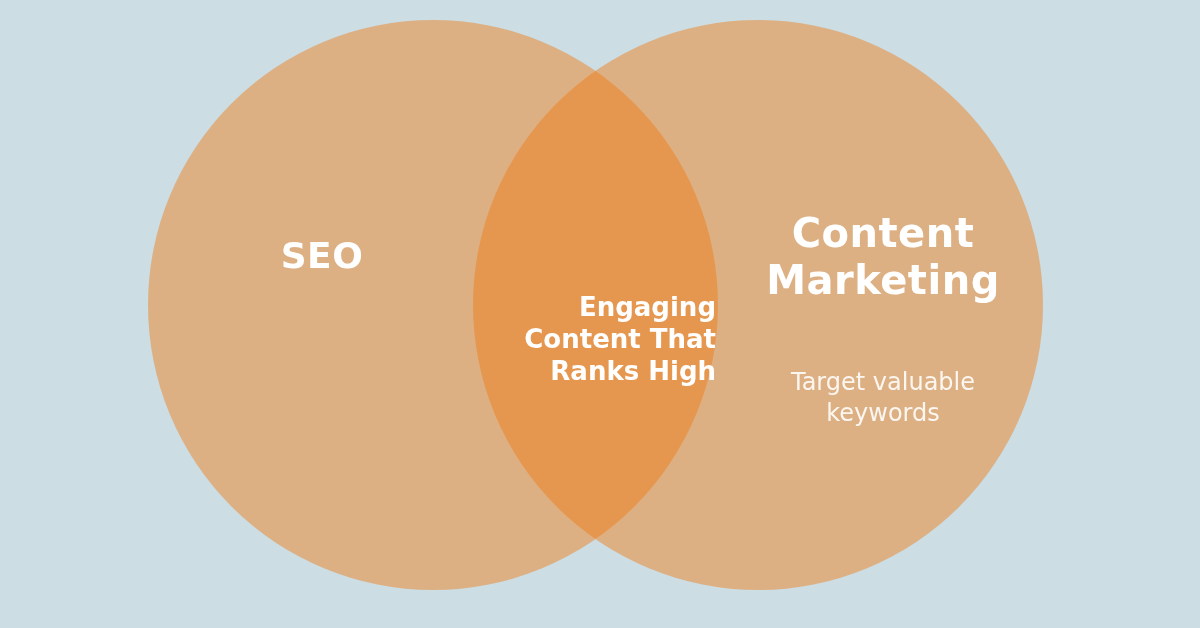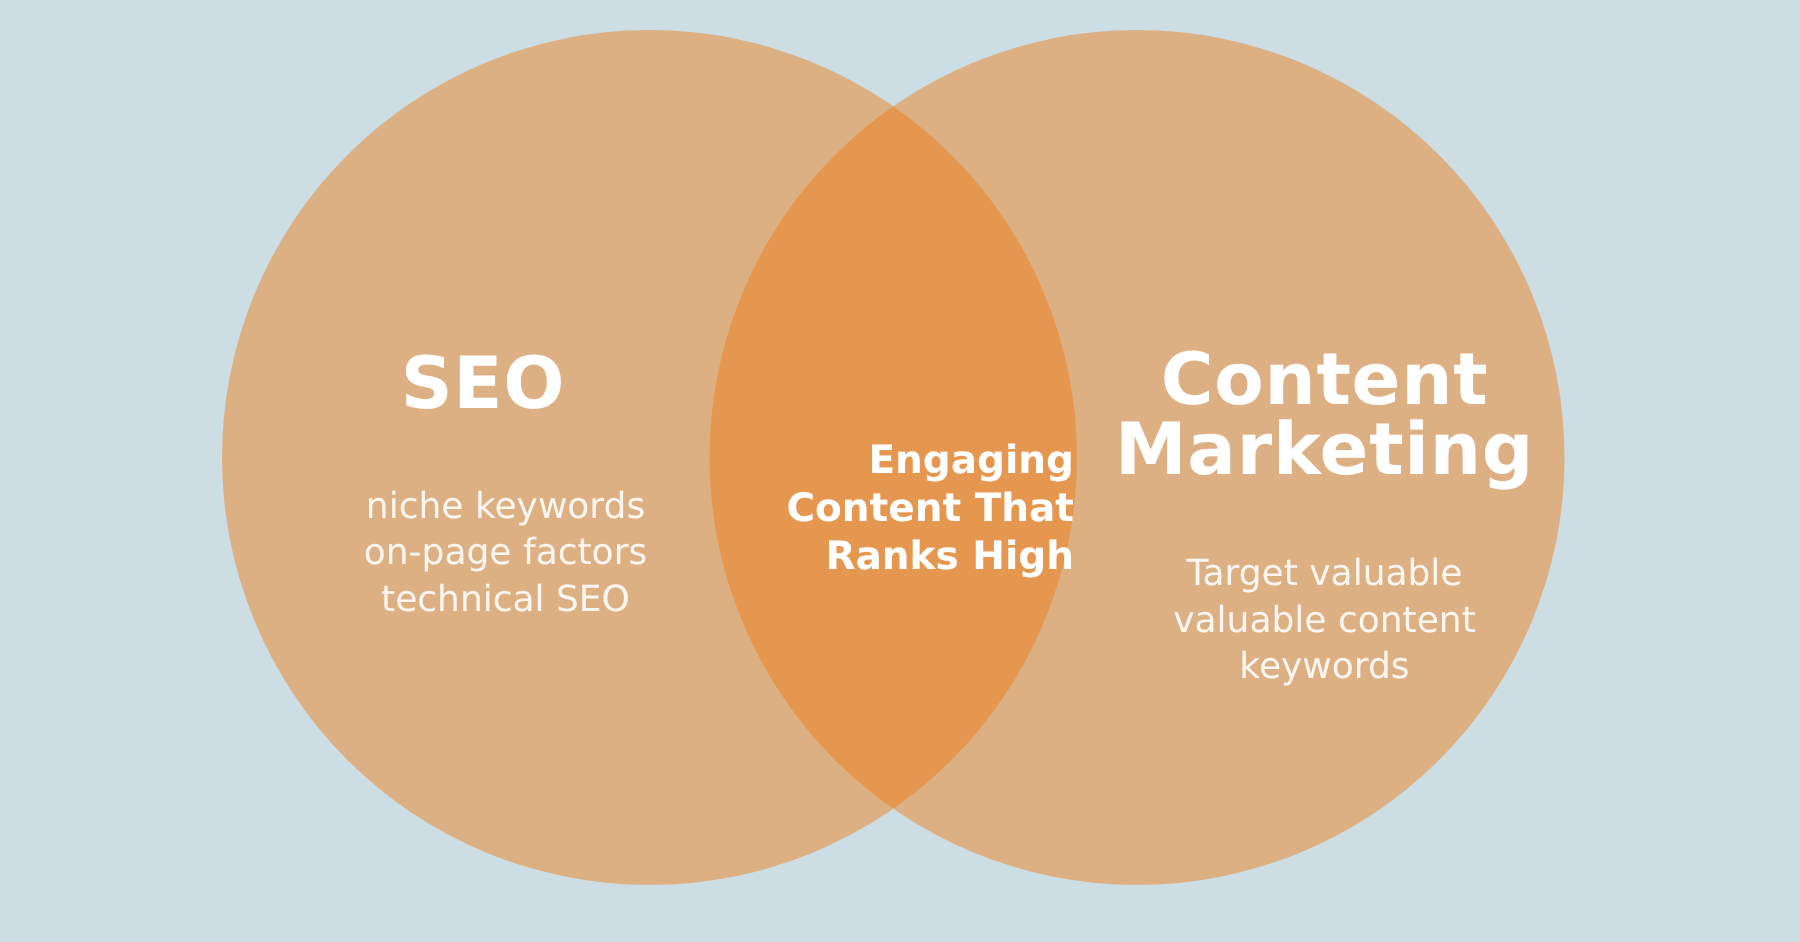--- a/index.html
+++ b/index.html
@@ -18,29 +18,28 @@
     position: absolute;
     left: 0;
     top: 0;
   }
   .label {
     position: absolute;
     text-align: center;
     color: #ffffff;
   }
   .circle-title {
-    font-size: 48px;
+    font-size: 36px;
     font-weight: 700;
     line-height: 44px;
     letter-spacing: 0.5px;
   }
   .circle-title--right {
-    font-size: 48px;
+    font-size: 40px;
     line-height: 47px;
-    margin-top: 20px;
   }
   .circle-items {
     font-size: 24px;
     line-height: 31px;
     font-weight: 400;
     color: rgba(255, 255, 255, 0.88);
   }
   .circle-items div {
     white-space: nowrap;
   }
@@ -55,29 +54,23 @@
 
 <div class="canvas">
 
   <svg class="venn-svg" width="1200" height="628" viewBox="0 0 1200 628">
     <circle cx="433" cy="305" r="285" fill-opacity="0.45" fill="#f17a10"></circle>
     <circle cx="758" cy="305" r="285" fill-opacity="0.45" fill="#f17a10"></circle>
   </svg>
 
   <div class="label circle-title" style="left:172px; top:234px; width:300px;">SEO</div>
 
-  <div class="label circle-items" style="left:177px; top:322px; width:320px;">
-    <div>niche keywords</div>
-    <div>on-page factors</div>
-    <div>technical SEO</div>
-  </div>
 
   <div class="label overlap-label" style="left:466px; top:291px; width:250px;text-align:right;">Engaging Content That Ranks High</div>
 
   <div class="label circle-title circle-title--right" style="left:743px; top:210px; width:280px;">Content Marketing</div>
 
   <div class="label circle-items" style="left:723px; top:367px; width:320px;">
     <div>Target valuable</div>
-    <div>valuable content</div>
     <div>keywords</div>
   </div>
 
 </div>
 
 </body></html>

